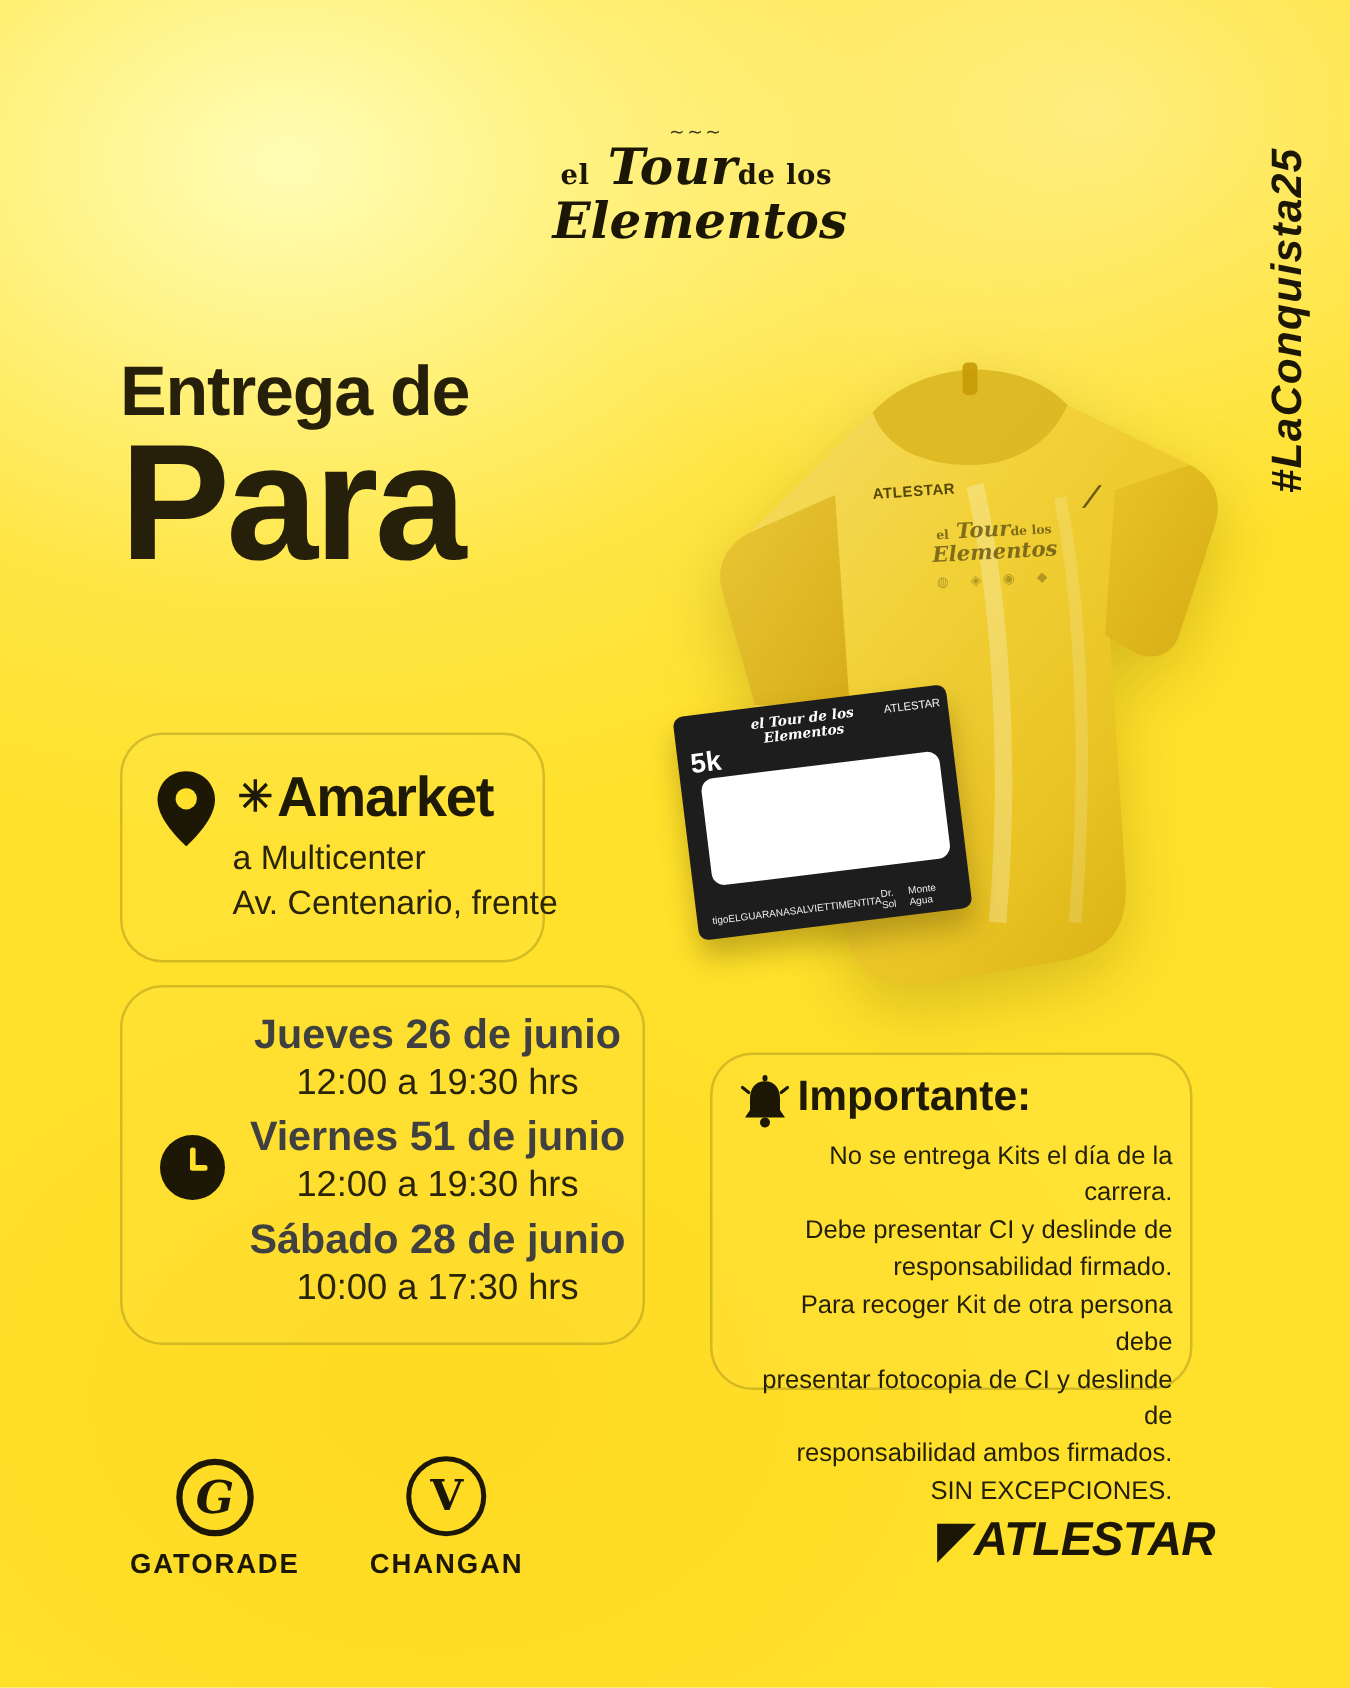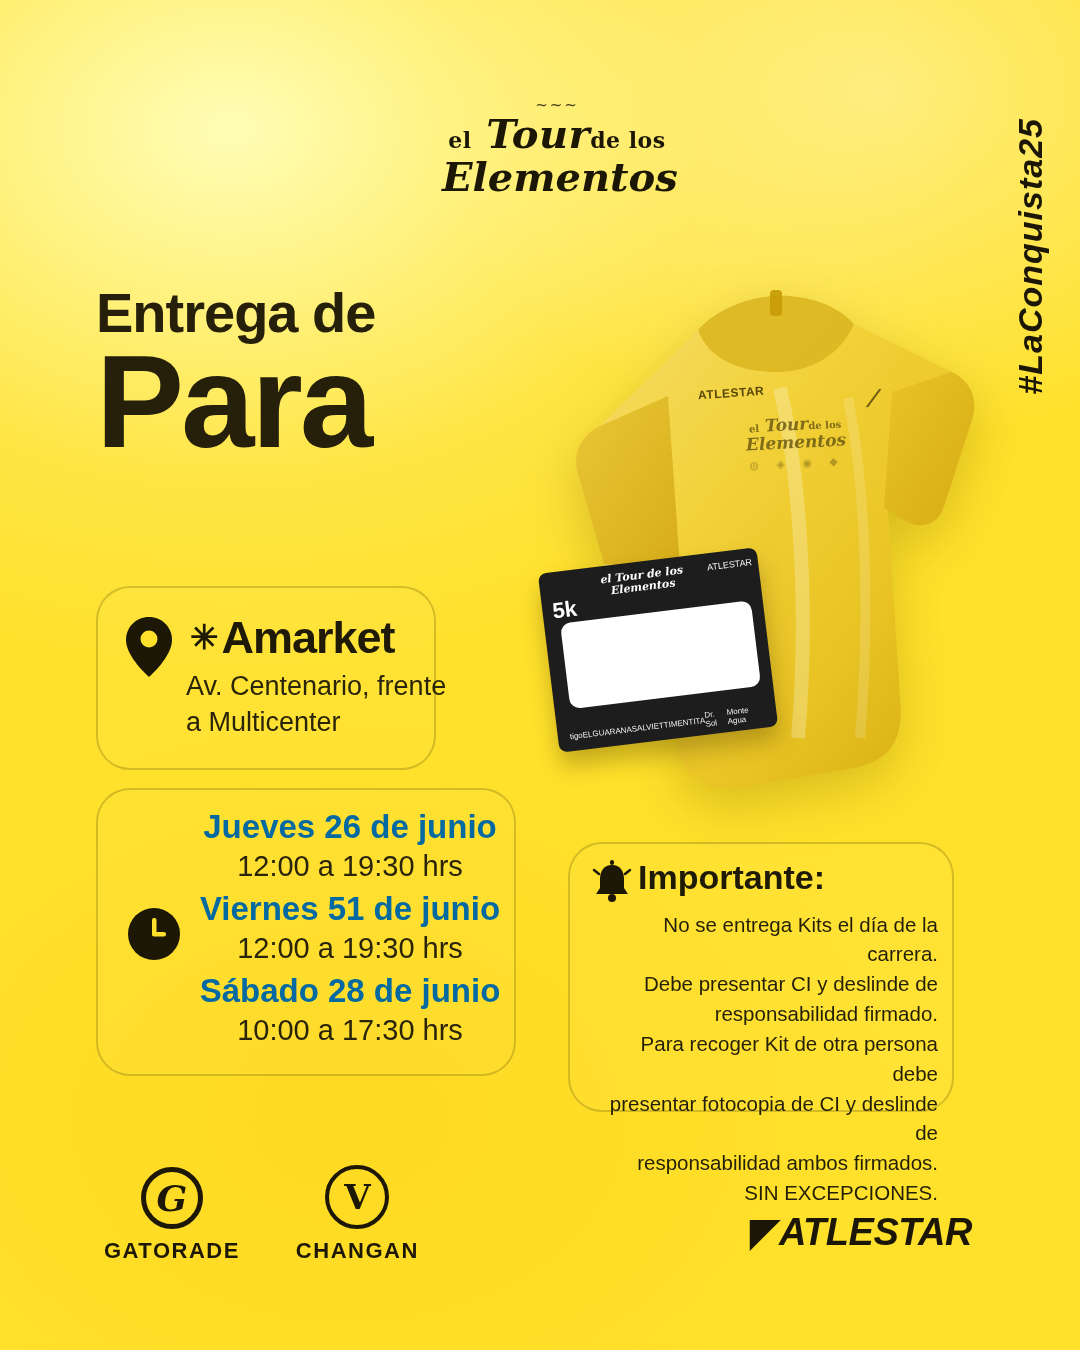--- a/index.html
+++ b/index.html
@@ -99,21 +99,21 @@
     font-size: 27px; line-height: 1.35; color: #2a2409;
     font-family: "Liberation Sans", sans-serif;
   }
 
   
   .clock-icon { position: absolute; left: 28px; top: 116px; width: 56px; height: 56px; }
   .sched-list {
     position: absolute; left: 96px; top: 16px; width: 312px; text-align: center;
   }
   .sched-day {
-    font-size: 33px; font-weight: 700; color: #0369a1; line-height: 1.28;
+    font-size: 33px; font-weight: 700; color: #404040; line-height: 1.28;
     font-family: "Liberation Sans", sans-serif;
   }
   .sched-time {
     font-size: 29px; color: #2a2409; line-height: 1.3; margin-bottom: 2px;
     font-family: "Liberation Sans", sans-serif;
   }
 
   
   .bell-icon { position: absolute; left: 22px; top: 16px; width: 40px; height: 44px; }
   .imp-title {
@@ -289,22 +289,22 @@
 
   <div id="venue-card" class="card">
     <svg class="pin-icon" viewBox="0 0 50 62">
       <path d="M25 1 C12 1 2 11 2 24 C2 41 25 61 25 61 C25 61 48 41 48 24 C48 11 38 1 25 1 Z" fill="#1d1806"></path>
       <circle cx="25" cy="23" r="8.5" fill="#FFE12B"></circle>
     </svg>
     <div class="venue-name">
       <span class="venue-star">✳</span><span>Amarket</span>
     </div>
     <div class="venue-addr">
+      <div>a Multicenter</div>
       <div>Av. Centenario, frente</div>
-      <div>a Multicenter</div>
     </div>
   </div>
 
   <div id="schedule-card" class="card">
     <svg class="clock-icon" viewBox="0 0 56 56">
       <circle cx="28" cy="28" r="26" fill="#1d1806"></circle>
       <rect x="26" y="12" width="4.5" height="18" rx="2" fill="#FFE12B"></rect>
       <rect x="26" y="26" width="14" height="4.5" rx="2" fill="#FFE12B"></rect>
     </svg>
     <div class="sched-list">

